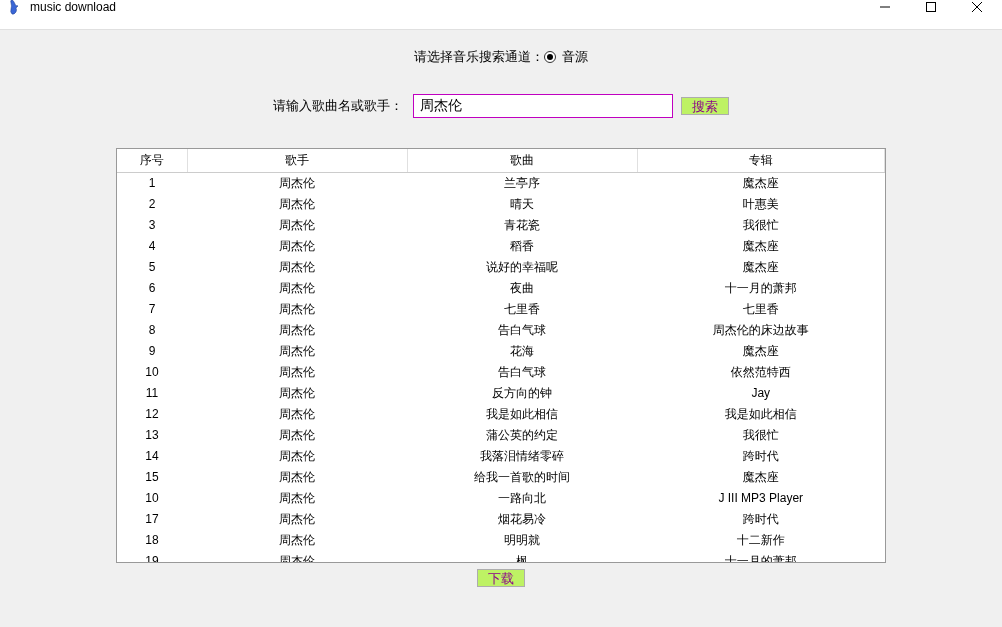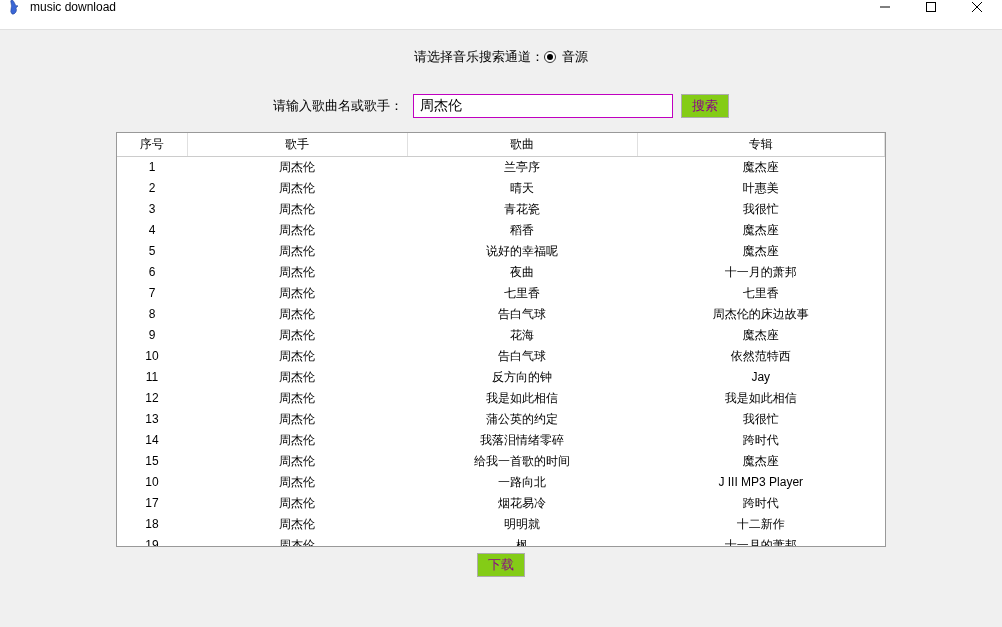--- a/index.html
+++ b/index.html
@@ -48,37 +48,37 @@
       width: 12px; height: 12px; border-radius: 50%;
       border: 1px solid #333; display: flex; align-items: center; justify-content: center;
       background: #fff;
     }
     .radio-inner { width: 6px; height: 6px; border-radius: 50%; background: #000; }
     .row2 {
       display: flex;
       justify-content: center;
       align-items: center;
       gap: 8px;
-      margin-bottom: 14px;
+      margin-bottom: 30px;
     }
     .row2-label { font-size: 13px; margin-right: 2px; }
     .search-input {
       width: 260px; height: 24px;
       border: 1px solid #c000c0;
       outline: 1px solid #c000c0;
       outline-offset: -1px;
       padding: 0 6px;
       font-size: 14px;
       font-family: inherit;
       background: #fff;
     }
     .search-btn, .download-btn {
-      height: 24px;
+      height: 18px;
       padding: 0 10px;
-      background: #84cc16;
+      background: #bef264;
       border: 1px solid #adadad;
       font-size: 13px;
       color: #8b008b;
       font-family: inherit;
       cursor: pointer;
     }
     .table-wrap {
       width: 770px;
       margin: 0 auto;
       background: #fff;

